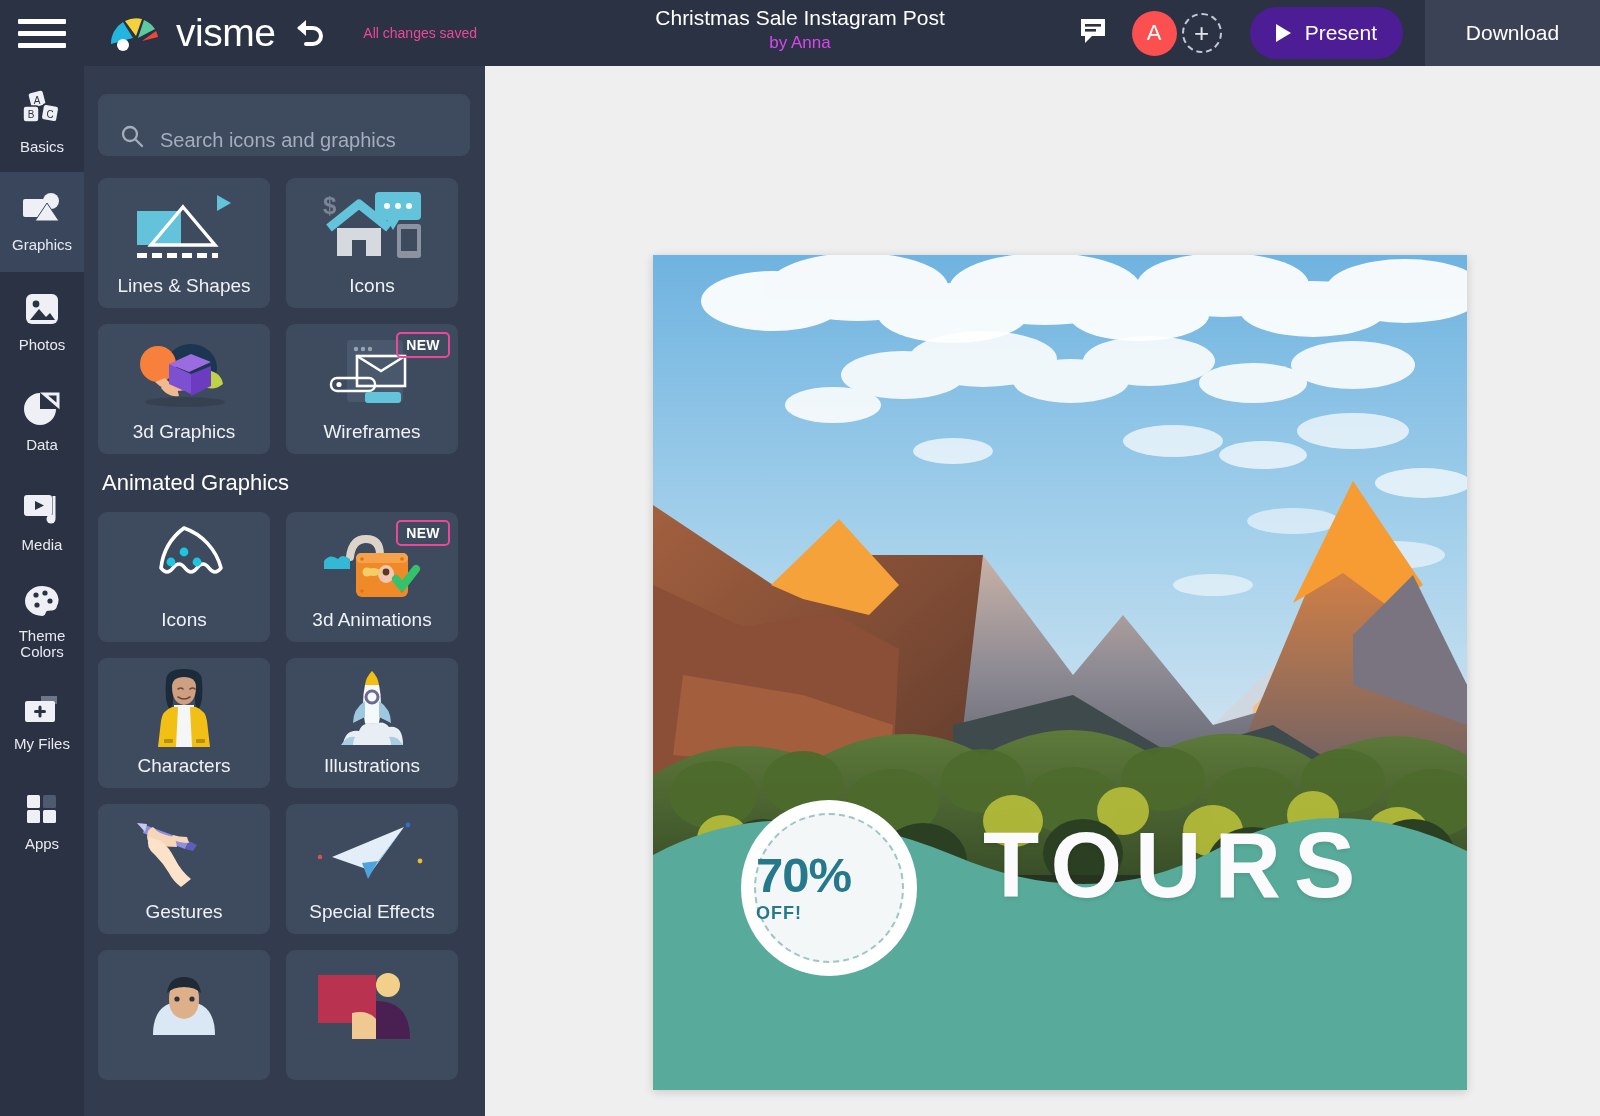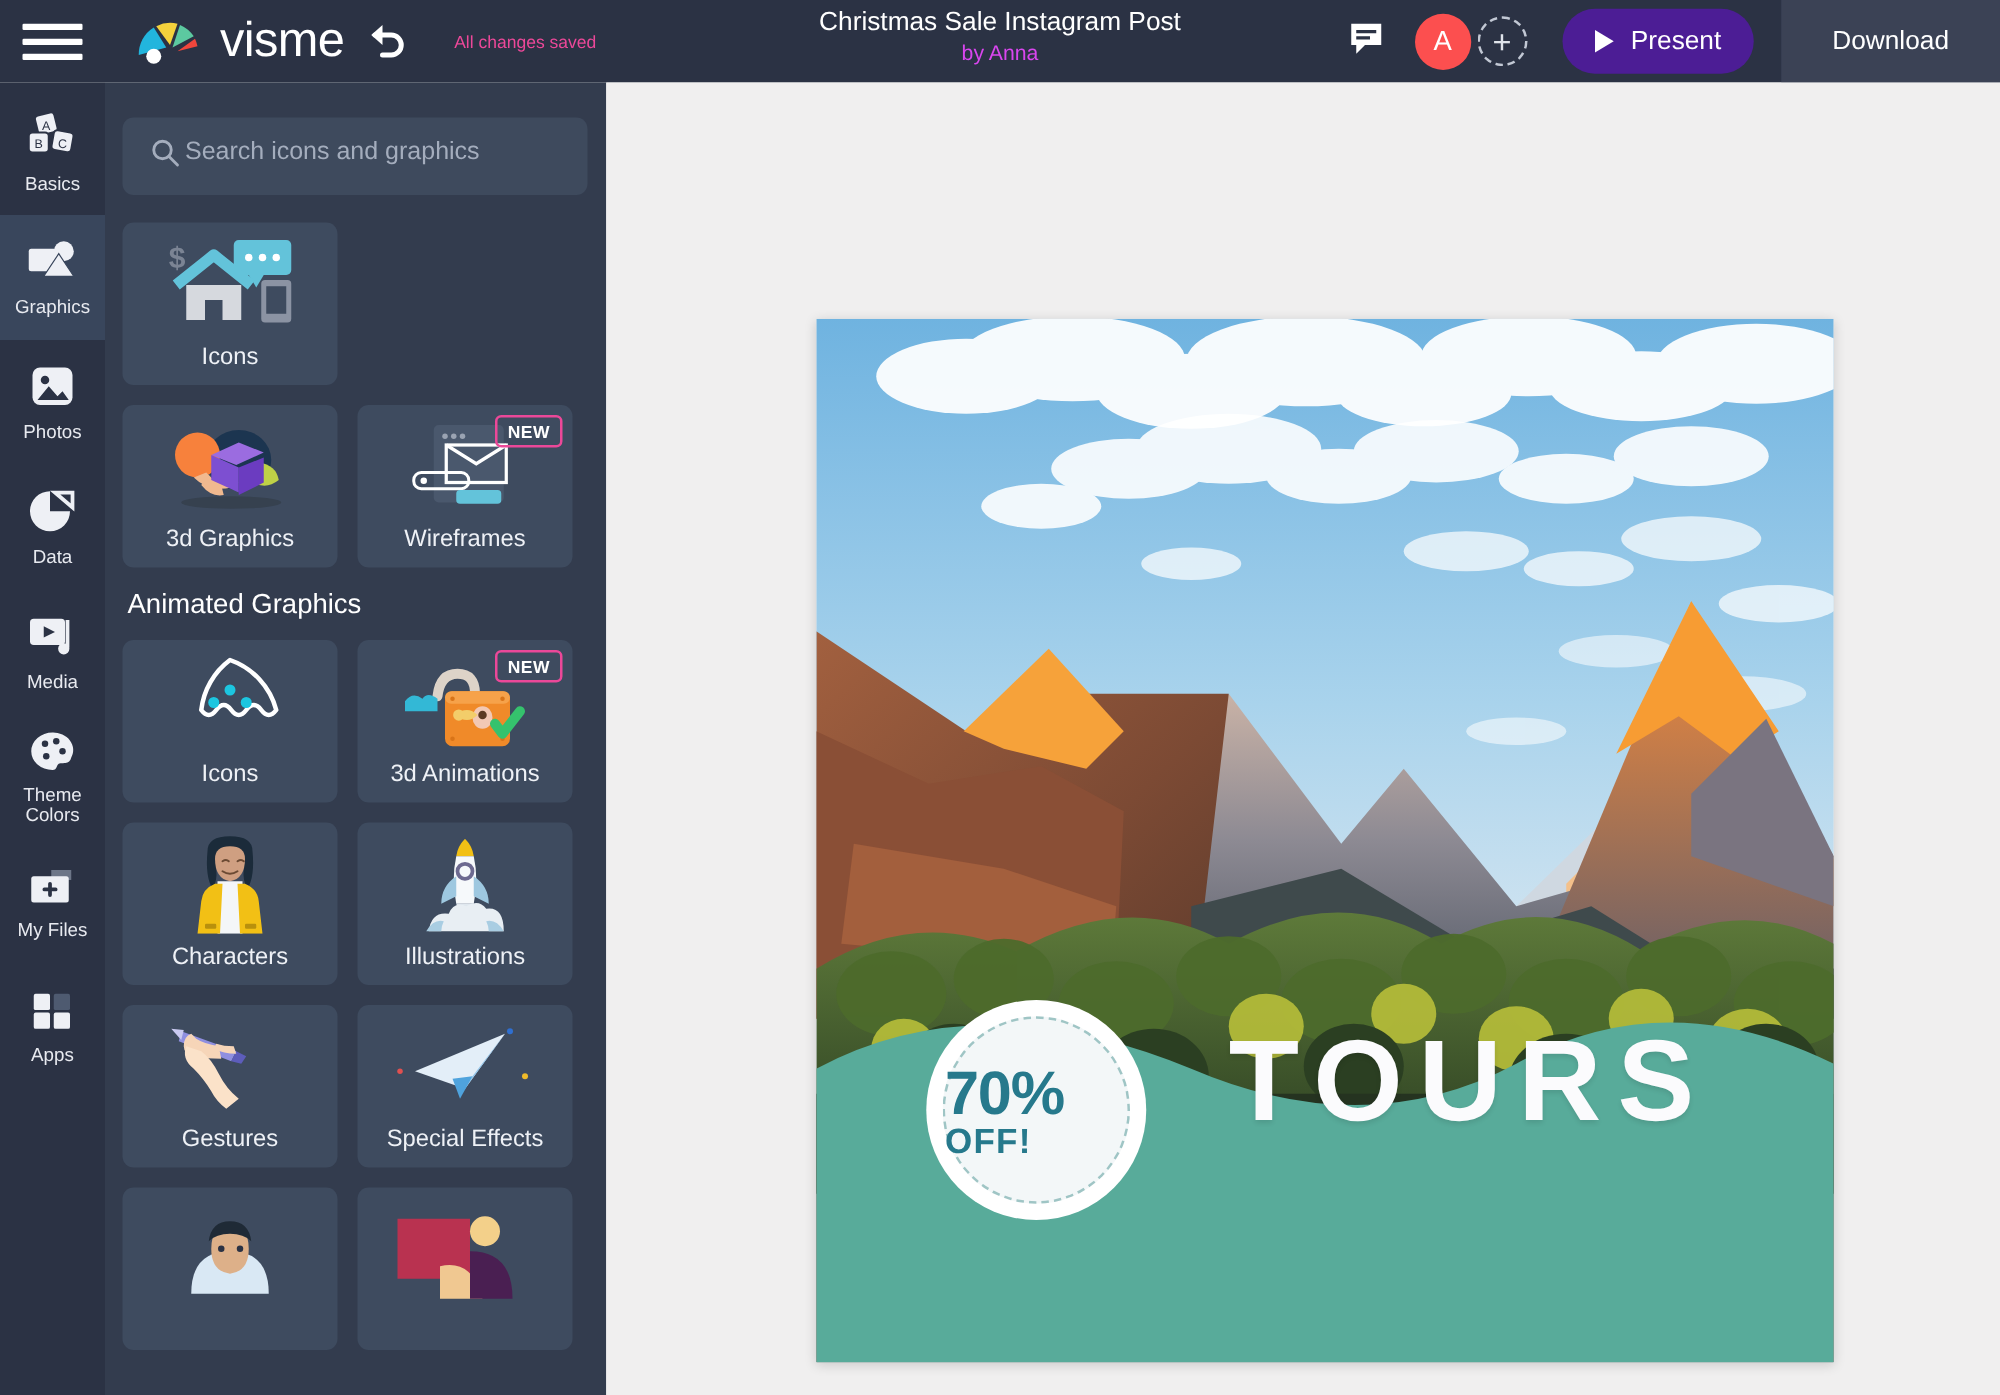--- a/index.html
+++ b/index.html
@@ -67,21 +67,21 @@
   .rail-item.active{ background:#39465c;}
   .rail-label{ font-size:15px; text-align:center; line-height:16px;}
 
   
   #panel{
     position:absolute; left:84px; top:66px; width:401px; height:1050px;
     background:#333c4e; overflow:hidden;
   }
   #search-box{
     position:absolute; left:14px; top:28px; width:372px; height:62px;
-    background:#3e4a5d; border-radius:9px; display:flex; align-items:flex-start; padding:16px 22px; gap:4px;
+    background:#3e4a5d; border-radius:9px; display:flex; align-items:flex-end; padding:4px 22px; gap:16px;
     cursor:text;
   }
   #search-ph{ color:#a4adbd; font-size:20px;}
   #cards{ position:absolute; left:14px; top:112px; width:380px;}
   .row{ display:flex; gap:16px; margin-bottom:16px;}
   .card{
     width:172px; height:130px; background:#3e4b5f; border-radius:9px; position:relative;
     display:flex; flex-direction:column; align-items:center; justify-content:flex-end;
     padding-bottom:11px; cursor:pointer; overflow:hidden;
   }
@@ -109,21 +109,21 @@
     position:absolute; left:88px; top:545px; width:176px; height:176px;
     border-radius:50%; background:#ffffff;
     display:flex; align-items:center; justify-content:center;
   }
   .badge-inner{
     width:150px;height:150px;border-radius:50%;background:#f3f7f8;
     border:2px dashed #9fc5c5; display:flex;flex-direction:column;
     align-items:flex-start;justify-content:center; gap:1px;
   }
   .badge-pct{ color:#26798c; font-size:49px; font-weight:700; letter-spacing:-1px; line-height:48px;}
-  .badge-off{ color:#26798c; font-size:28px; font-weight:700; letter-spacing:1px; line-height:26px;}
+  .badge-off{ color:#26798c; font-size:18px; font-weight:700; letter-spacing:1px; line-height:26px;}
   #tours{
     position:absolute; left:330px; top:558px; width:430px;
     color:#fbfbfd; font-size:92px; font-weight:700; letter-spacing:13px;
     text-shadow:0 2px 4px rgba(0,0,0,.10);
   }
 </style>
 </head>
 <body>
 
 <div id="topbar">
@@ -294,20 +294,38 @@
         <path d="M15 15 L22 22" stroke="#a4adbd" stroke-width="2.3" stroke-linecap="round"></path>
       </svg>
     </span>
     <span id="search-ph">Search icons and graphics</span>
   </div>
 
   <div id="cards">
 
     <div class="row">
 
+      <div class="card">
+        <span class="art">
+          <svg width="130" height="76" viewBox="0 0 130 76">
+            <rect x="18" y="22" width="44" height="34" fill="#63c3da"></rect>
+            <path d="M64 18 L96 56 L32 56 Z" fill="none" stroke="#fff" stroke-width="3.4"></path>
+            <path d="M98 6 L112 14 L98 22 Z" fill="#63c3da"></path>
+            <g fill="#fff">
+              <rect x="18" y="64" width="10" height="5"></rect>
+                <rect x="33" y="64" width="10" height="5"></rect>
+              <rect x="48" y="64" width="10" height="5"></rect>
+                <rect x="63" y="64" width="10" height="5"></rect>
+              <rect x="78" y="64" width="10" height="5"></rect>
+                <rect x="93" y="64" width="6" height="5"></rect>
+            </g>
+          </svg>
+        </span>
+        <span class="cap">Lines &amp; Shapes</span>
+      </div>
 
       <div class="card">
         <span class="art">
           <svg width="130" height="78" viewBox="0 0 130 78">
             <text x="16" y="26" font-size="24" fill="#7b8494" font-family="Liberation Sans" font-weight="700">$</text>
             <rect x="68" y="4" width="46" height="28" rx="4" fill="#63c3da"></rect>
             <path d="M80 32 L86 42 L92 32 Z" fill="#63c3da"></path>
             <g fill="#fff">
                 <circle cx="80" cy="18" r="3"></circle>
                 <circle cx="91" cy="18" r="3"></circle>

